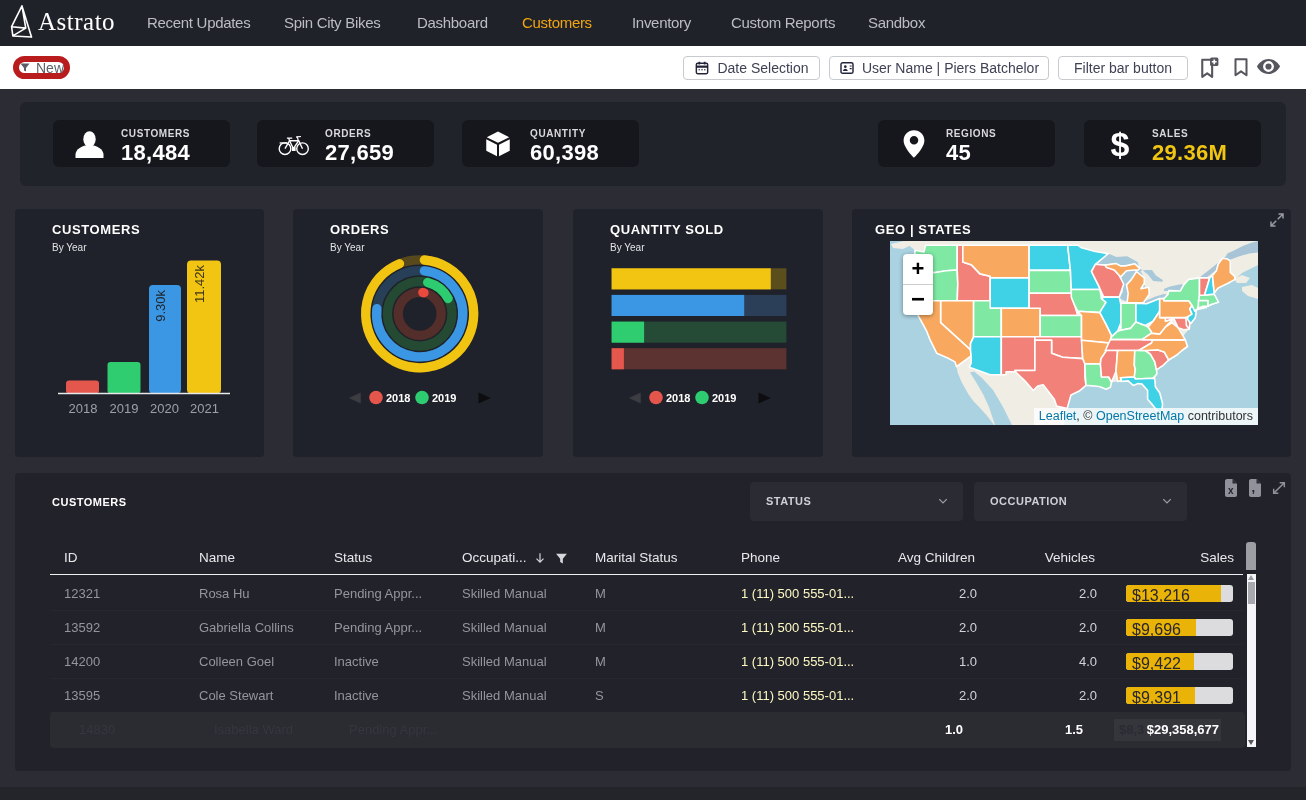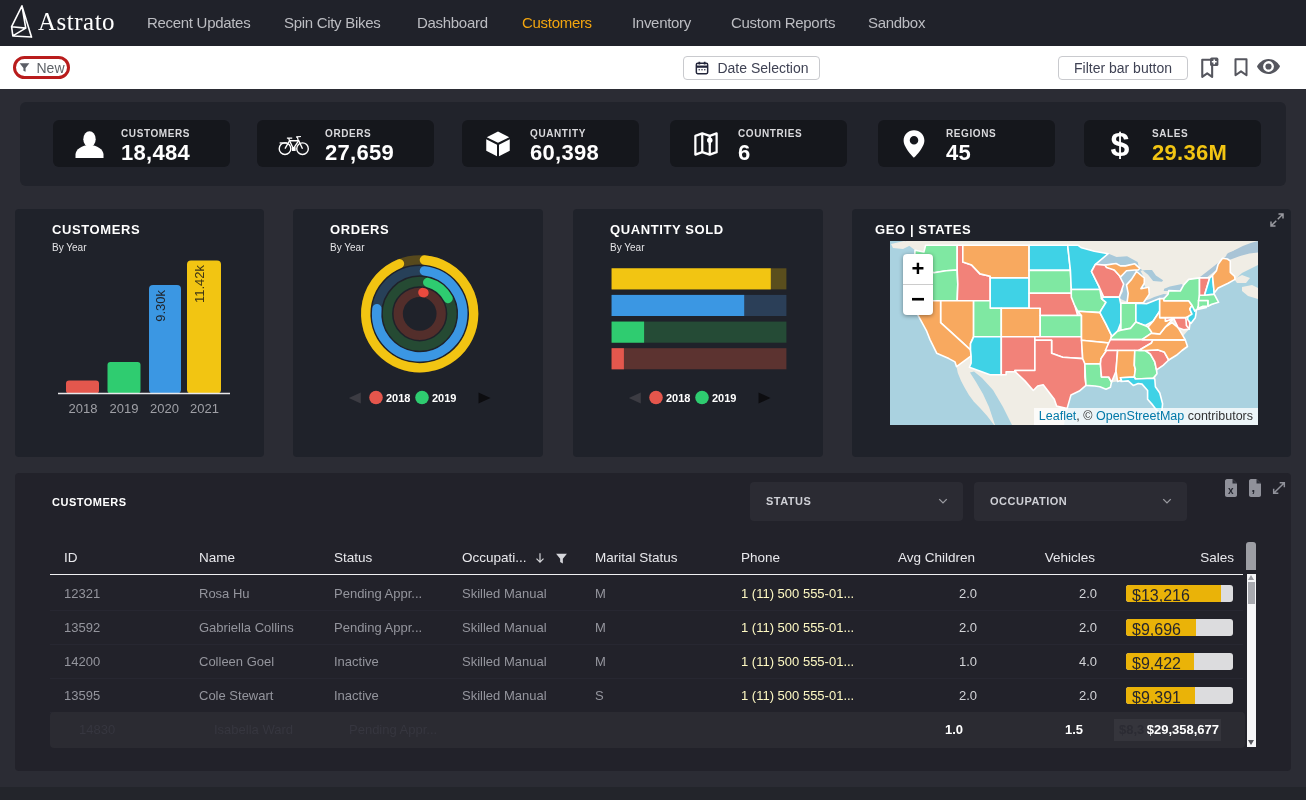--- a/index.html
+++ b/index.html
@@ -6,21 +6,21 @@
 html,body { width:1306px; height:800px; overflow:hidden; background:#2b2c34; font-family:"Liberation Sans",sans-serif; }
 #page { position:relative; width:1306px; height:800px; }
 
 #nav { position:absolute; left:0; top:0; width:1306px; height:46px; background:#20222a; }
 #logo { position:absolute; left:9px; top:5px; display:flex; align-items:center; }
 #logoname { font-family:"Liberation Serif",serif; font-size:25px; color:#fff; margin-left:4px; letter-spacing:0.5px; }
 .navlink { position:absolute; top:0; height:46px; line-height:46px; font-size:15px; letter-spacing:-0.3px; color:#bcbdc2; }
 .navlink.active { color:#f2a50f; }
 
 #toolbar { position:absolute; left:0; top:46px; width:1306px; height:43px; background:#ffffff; }
-#newbtn { position:absolute; left:13px; top:10px; width:57px; height:23px; border:3px solid #b91c1c; border-radius:12px; display:flex; align-items:center; justify-content:center; gap:5px; color:#5f6368; font-size:14px; }
+#newbtn { position:absolute; left:13px; top:10px; width:57px; height:23px; border:6px solid #b91c1c; border-radius:12px; display:flex; align-items:center; justify-content:center; gap:5px; color:#5f6368; font-size:14px; }
 .tbtn { position:absolute; top:10px; height:24px; border:1px solid #c9cace; border-radius:4px; display:flex; align-items:center; justify-content:center; gap:7px; color:#3f4254; font-size:14px; background:#fff; }
 
 #kpistrip { position:absolute; left:20px; top:102px; width:1266px; height:84px; background:#21232b; border-radius:6px; }
 .kpi { position:absolute; top:18px; width:177px; height:47px; background:#15171c; border-radius:6px; }
 .kpi .ic { position:absolute; left:20px; top:8px; width:32px; height:32px; display:flex; align-items:center; justify-content:center; }
 .kpi .lab { position:absolute; left:68px; top:8px; font-size:10px; font-weight:bold; letter-spacing:0.6px; color:#d9d9dc; }
 .kpi .val { position:absolute; left:68px; top:20px; font-size:22px; font-weight:bold; color:#ffffff; letter-spacing:0.3px; }
 
 .card { position:absolute; background:#1f222a; border-radius:4px; }
 .ctitle { position:absolute; left:37px; top:13px; font-size:13px; font-weight:bold; letter-spacing:0.6px; color:#fff; }
@@ -54,20 +54,26 @@
           <path d="M3 4h18l-7 9v7l-4-2v-5z"></path>
         </svg>New</div>
   <div class="tbtn" style="left:683px; width:137px;"><svg width="16" height="16" viewBox="0 0 24 24" fill="none" stroke="#23263b" stroke-width="2.2">
           <rect x="3.5" y="5" width="17" height="15.5" rx="2"></rect>
           <path d="M3.5 10h17" stroke-width="3.4"></path>
           <path d="M8 2.8v4M16 2.8v4" stroke-width="2.6"></path>
           <circle cx="7.8" cy="14.5" r="1.1" fill="#23263b" stroke="none"></circle>
           <circle cx="12" cy="14.5" r="1.1" fill="#23263b" stroke="none"></circle>
           <circle cx="16.2" cy="14.5" r="1.1" fill="#23263b" stroke="none"></circle>
         </svg>Date Selection</div>
+  <div class="tbtn" style="left:829px; width:220px;"><svg width="16" height="16" viewBox="0 0 24 24" fill="none" stroke="#23263b" stroke-width="2.2">
+          <rect x="3" y="4" width="18" height="16" rx="2.5"></rect>
+          <circle cx="9.5" cy="10" r="2" fill="#23263b" stroke="none"></circle>
+          <path d="M5.8 16.5c.7-2.2 2.2-3.2 3.7-3.2s3 1 3.7 3.2z" fill="#23263b" stroke="none"></path>
+          <path d="M16 9h3M16 13h3" stroke-width="1.8"></path>
+        </svg>User Name | Piers Batchelor</div>
   <div class="tbtn" style="left:1058px; width:130px;">Filter bar button</div>
   <svg style="position:absolute;left:1196px;top:9px;" width="25" height="25" viewBox="0 0 24 24" fill="none" stroke="#55565e" stroke-width="2">
         <path d="M6 4.5h9.5V21l-4.75-3.4L6 21z" stroke-linejoin="round"></path>
         <rect x="13.5" y="2.5" width="8" height="8" rx="1.5" fill="#55565e" stroke="none"></rect>
         <path d="M17.5 4.2v4.6M15.2 6.5h4.6" stroke="#fff" stroke-width="1.6"></path>
       </svg>
   <svg style="position:absolute;left:1230px;top:10px;" width="22" height="22" viewBox="0 0 24 24" fill="none" stroke="#55565e" stroke-width="2.2">
         <path d="M6 3.5h12V21l-6-4.3L6 21z" stroke-linejoin="round"></path>
       </svg>
   <svg style="position:absolute;left:1257px;top:13px;" width="23" height="15" viewBox="0 0 23 15">
@@ -105,32 +111,20 @@
   <div class="kpi" style="left:442px;">
     <div class="ic">
           <svg width="30" height="30" viewBox="0 0 24 24" fill="#fff">
             <path d="M12 2 L21 6.5 L12 11 L3 6.5 Z"></path>
             <path d="M2.6 8.2 L11.2 12.5 L11.2 21.8 L2.6 17.3 Z"></path>
             <path d="M21.4 8.2 L12.8 12.5 L12.8 21.8 L21.4 17.3 Z"></path>
           </svg>
         </div>
     <div class="lab">QUANTITY</div>
         <div class="val">60,398</div>
-  </div>
-  <div class="kpi" style="left:650px;">
-    <div class="ic">
-          <svg width="30" height="30" viewBox="0 0 24 24" fill="none" stroke="#fff" stroke-width="1.8">
-            <path d="M3.5 5.5 L9 3.5 L15 5.5 L20.5 3.5 L20.5 18.5 L15 20.5 L9 18.5 L3.5 20.5 Z" stroke-linejoin="round"></path>
-            <path d="M9 3.5 V18.5 M15 5.5 V20.5"></path>
-            <circle cx="15" cy="9" r="2.2" fill="#fff" stroke="none"></circle>
-            <path d="M15 9 L15 13" stroke-width="1.6"></path>
-          </svg>
-        </div>
-    <div class="lab">COUNTRIES</div>
-        <div class="val">6</div>
   </div>
   <div class="kpi" style="left:858px;">
     <div class="ic">
           <svg width="28" height="30" viewBox="0 0 24 26" fill="#fff">
             <path d="M12 1 C6.9 1 3 4.9 3 10 C3 16.5 12 25 12 25 C12 25 21 16.5 21 10 C21 4.9 17.1 1 12 1 Z M12 13.5 A3.7 3.7 0 1 1 12 6.1 A3.7 3.7 0 0 1 12 13.5 Z"></path>
           </svg>
         </div>
     <div class="lab">REGIONS</div>
         <div class="val">45</div>
   </div>

